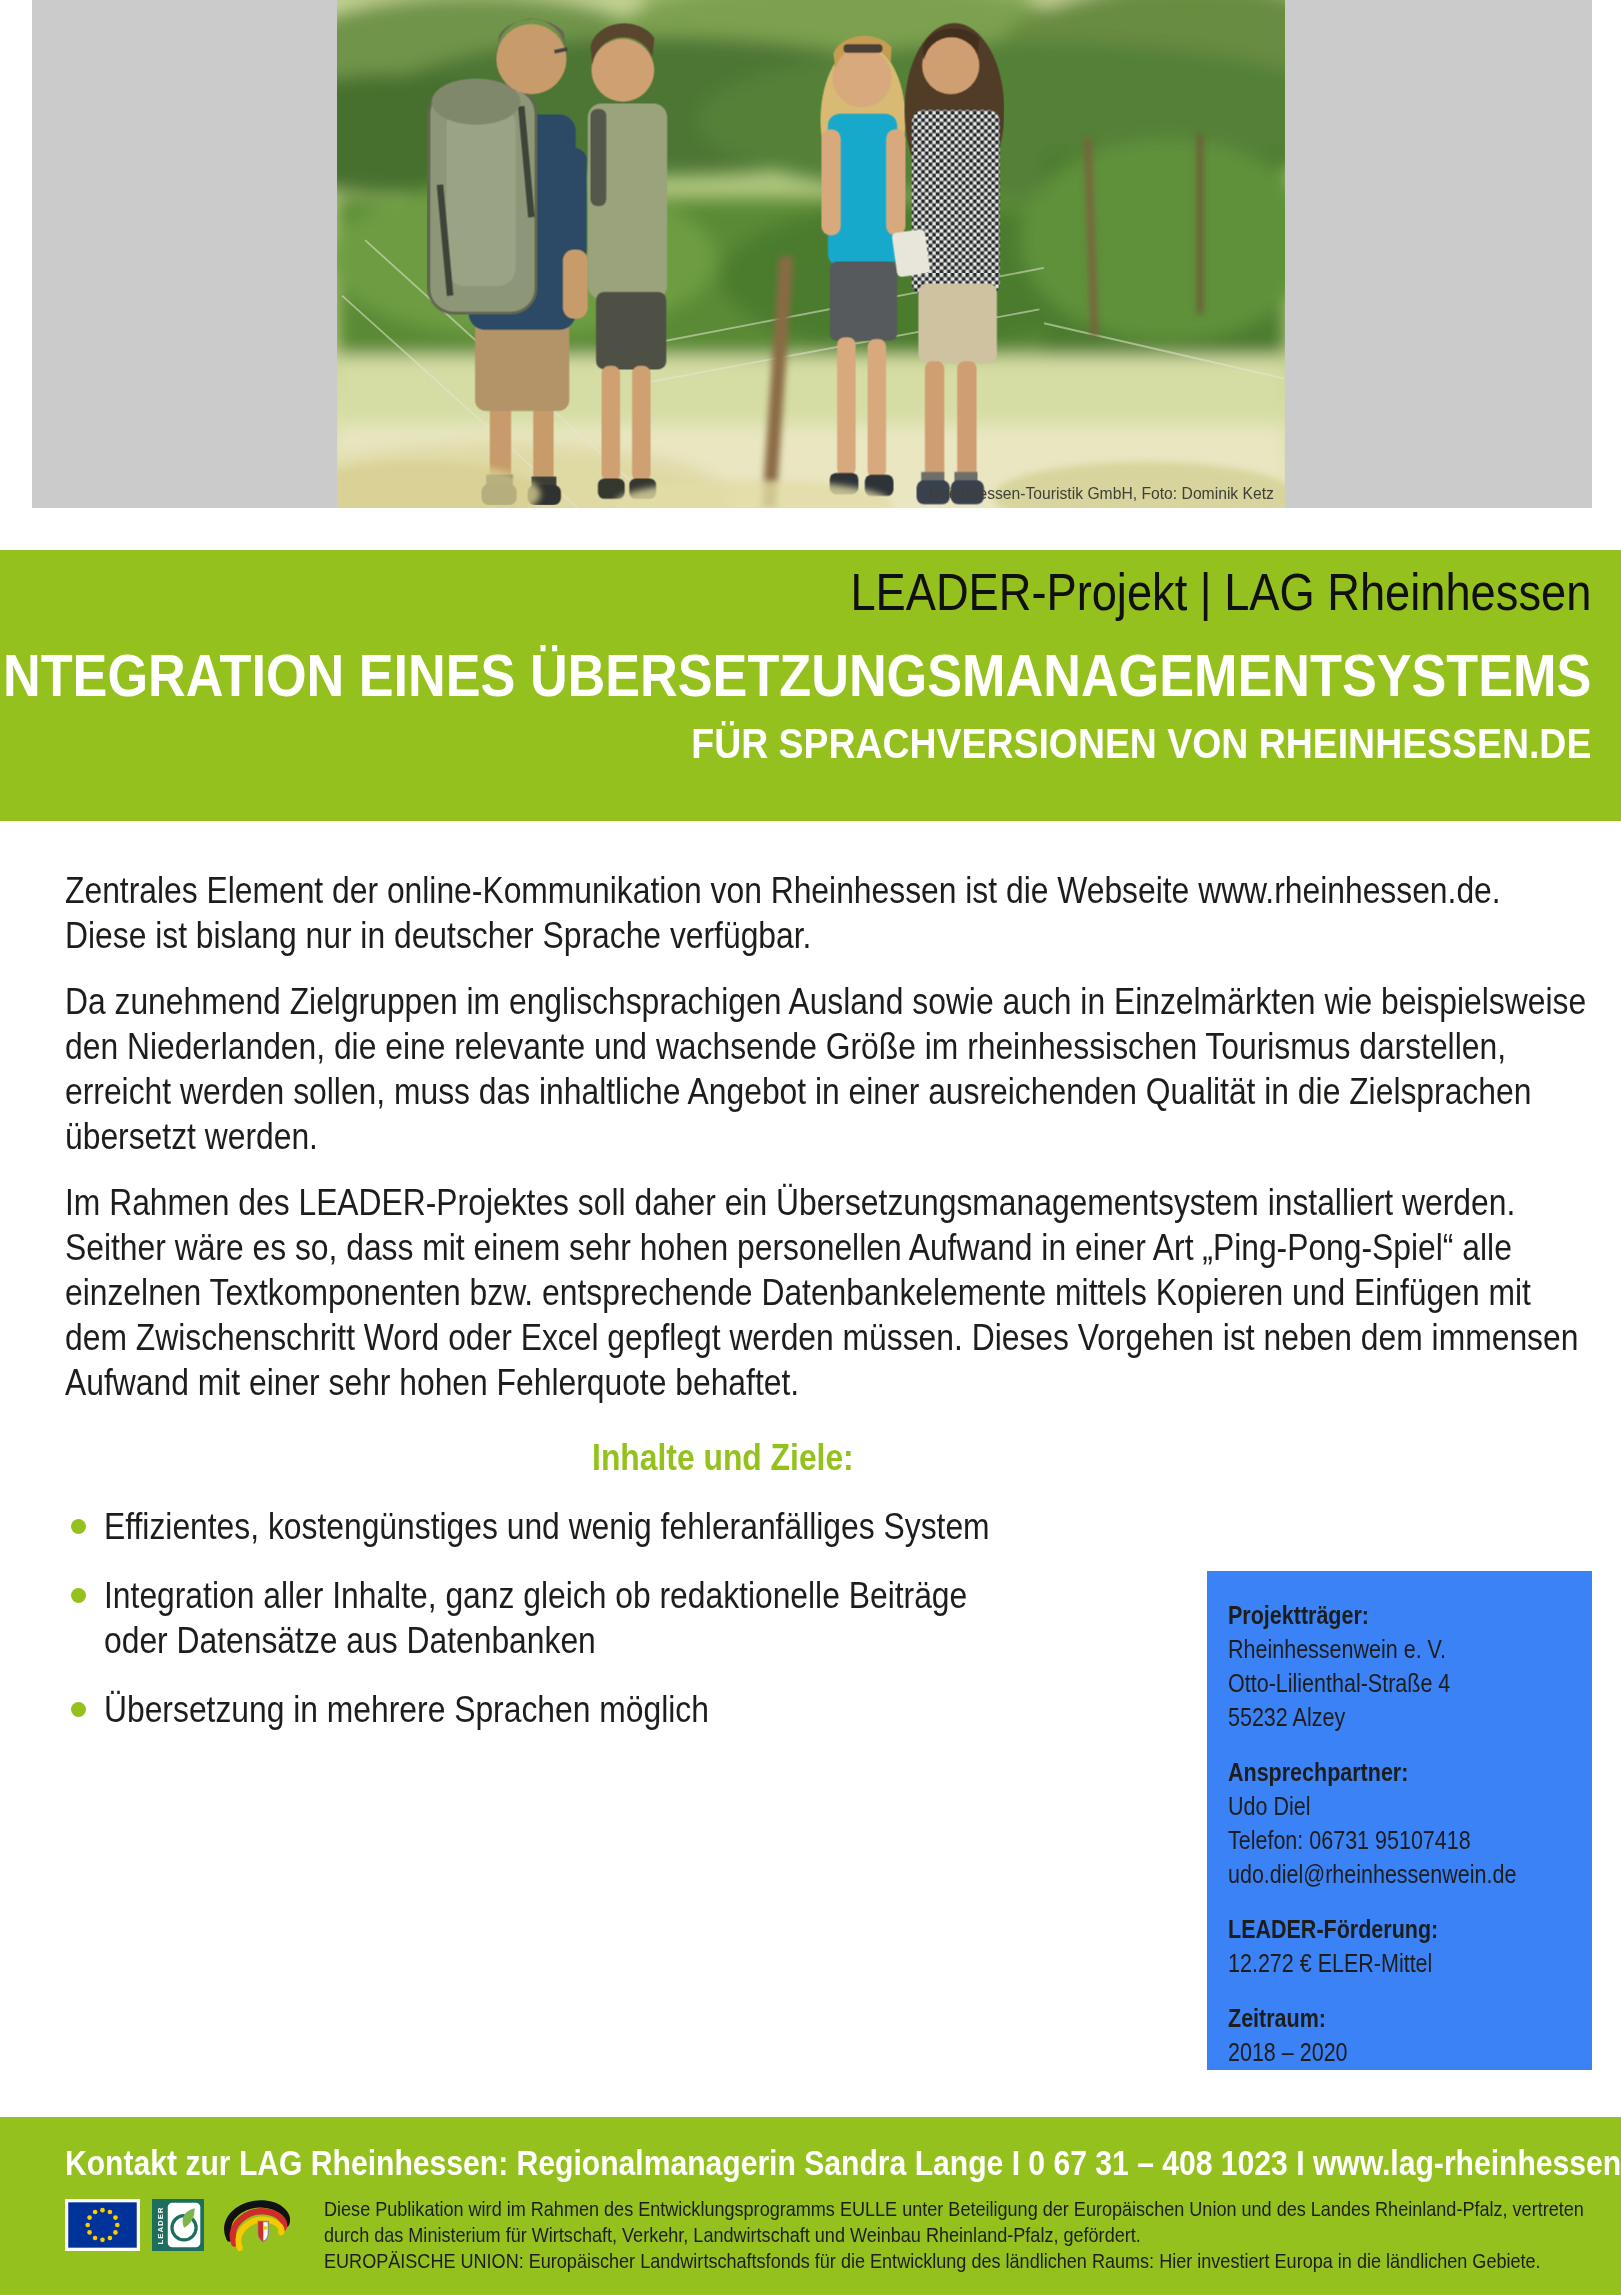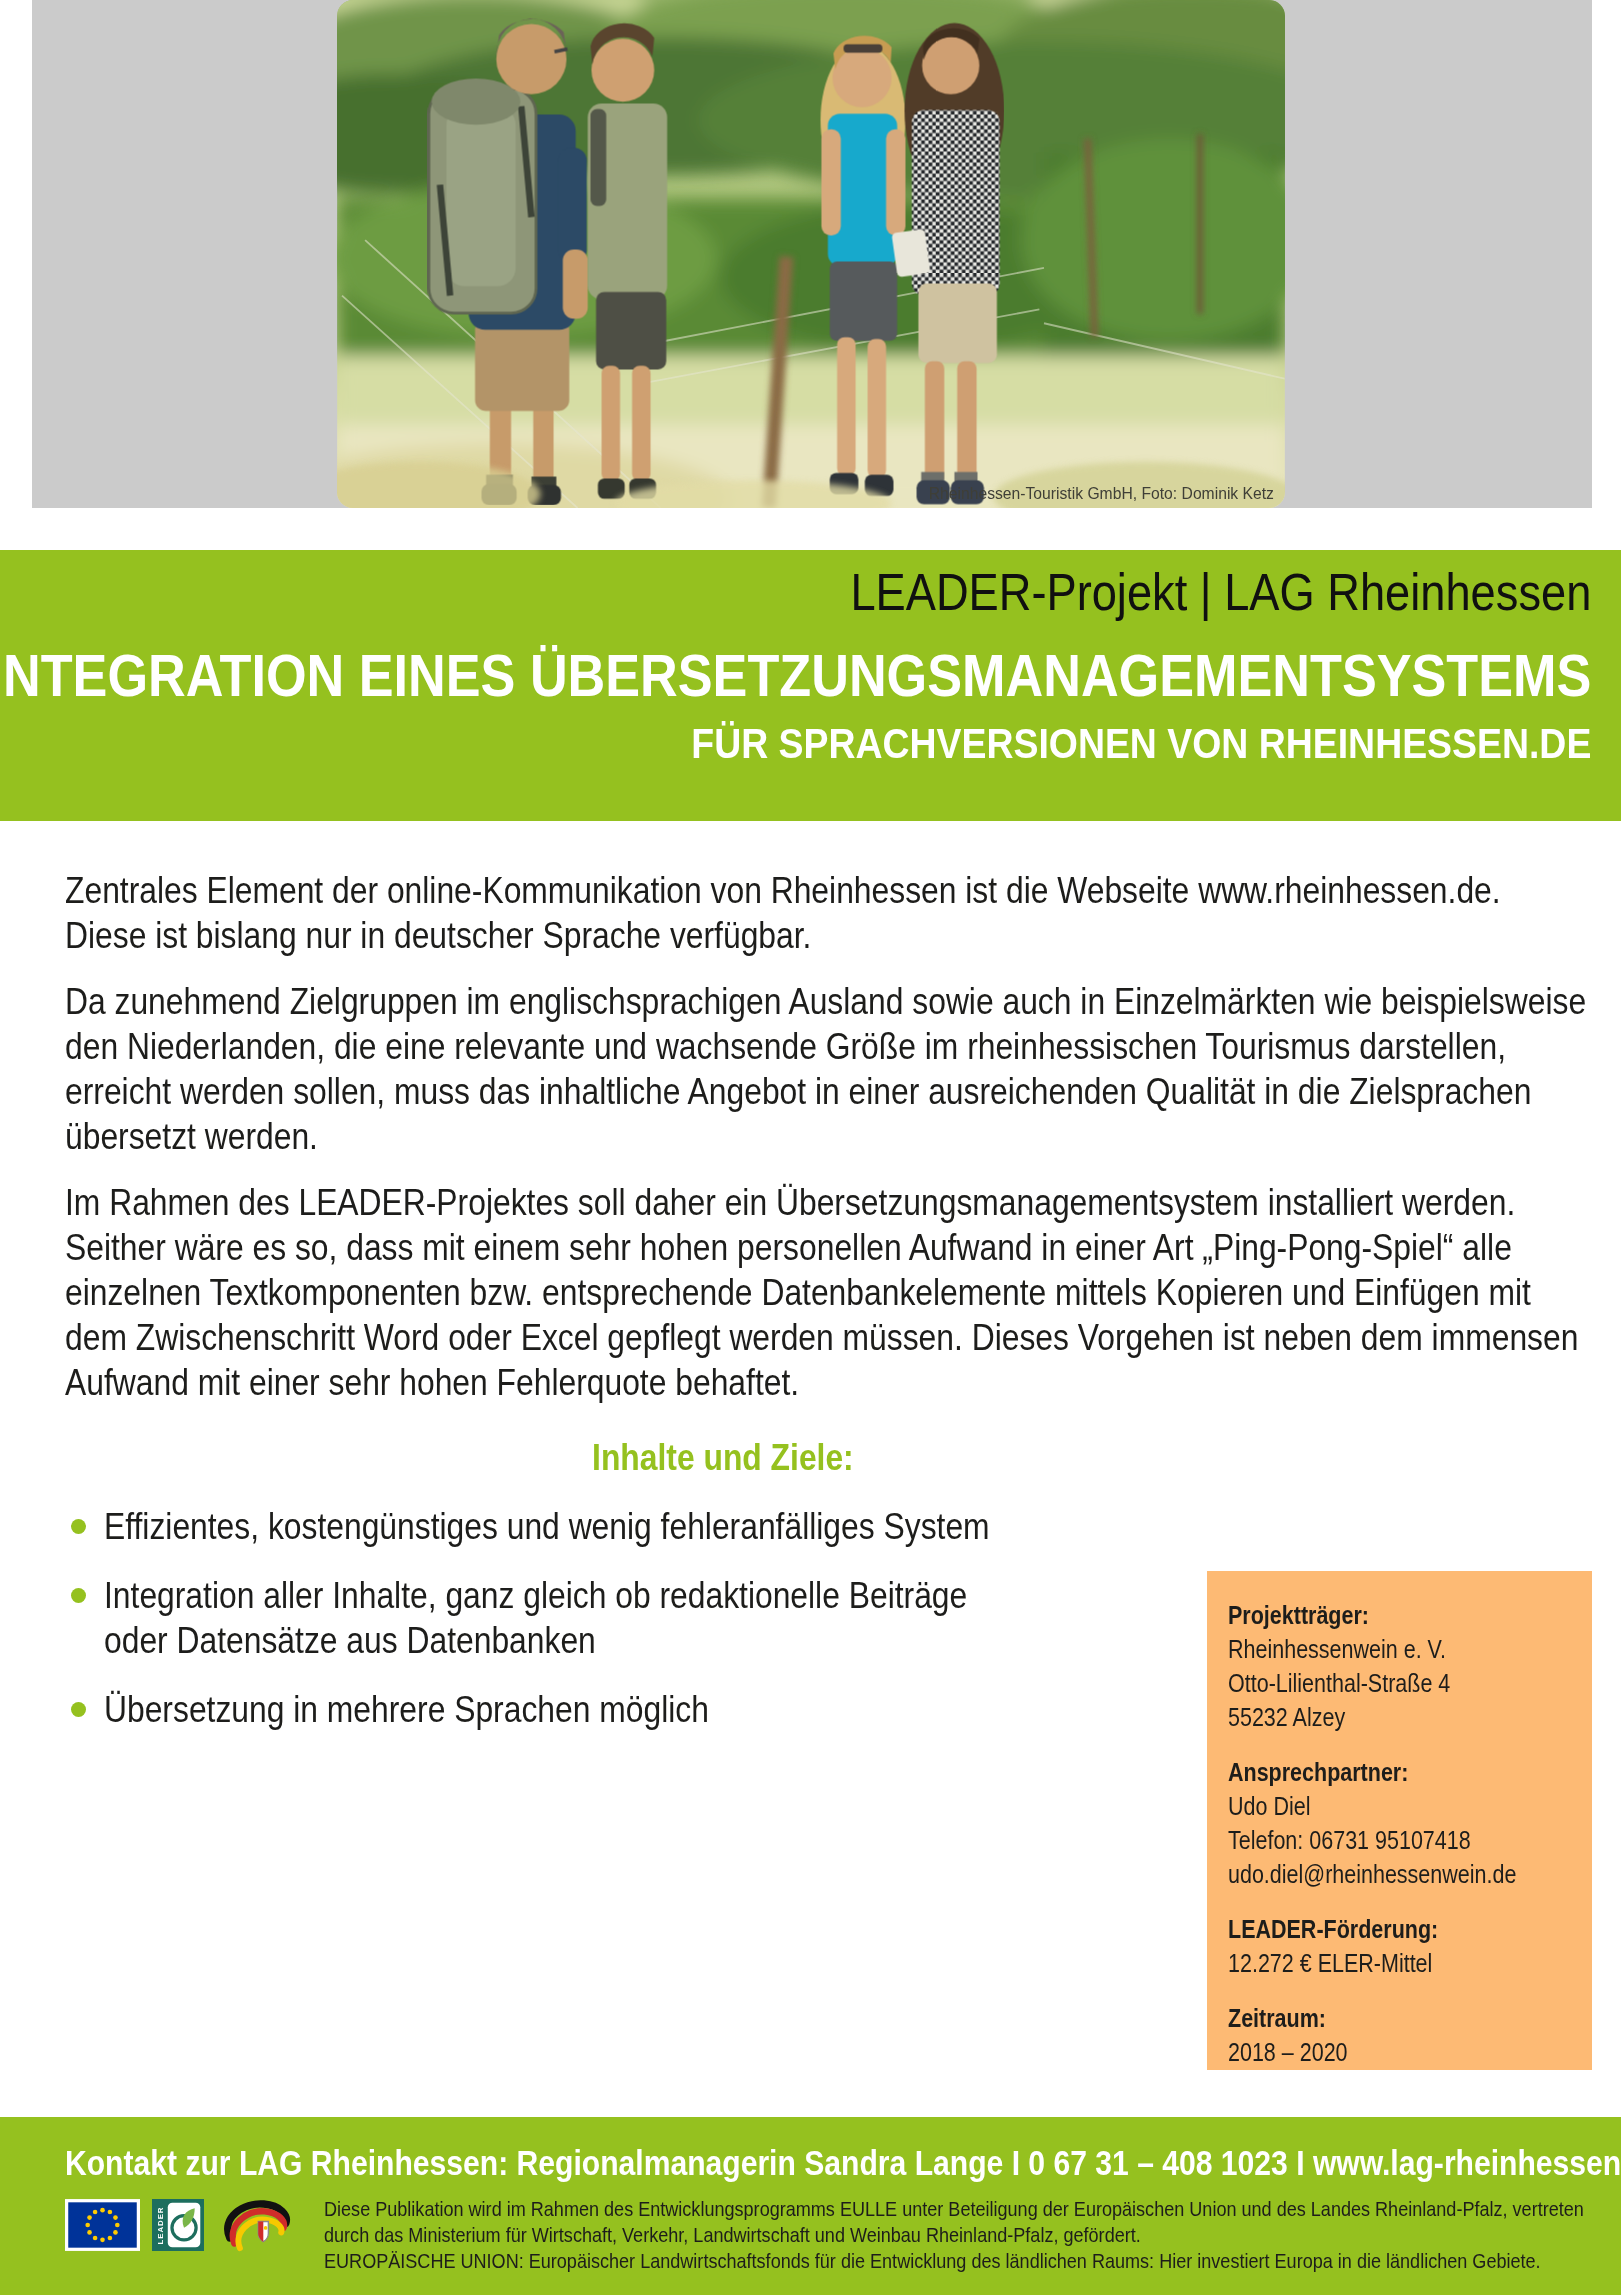--- a/index.html
+++ b/index.html
@@ -6,41 +6,41 @@
   .page{position:relative;width:1621px;height:2295px;background:#ffffff;
         font-family:"Liberation Sans",sans-serif;color:#1d1d1b;overflow:hidden;}
   .abs{position:absolute;}
 
   
   .cond{transform:scaleX(.86);transform-origin:0 50%;white-space:nowrap;display:block;}
   .cond-r{transform:scaleX(.87);transform-origin:100% 50%;white-space:nowrap;display:block;}
 
   
   .header-gray{left:32px;top:0;width:1560px;height:508px;background:#cbcbcb;}
-  .photo{left:337px;top:0;width:948px;height:508px;overflow:hidden;border-radius:16px;}
+  .photo{left:337px;top:0;width:948px;height:508px;overflow:hidden;}
 
   
   .banner{left:0;top:550px;width:1621px;height:271px;background:#95c11f;}
   .banner-inner{position:absolute;right:30px;top:0;text-align:right;}
   .kicker{margin-top:15px;font-size:52px;line-height:55px;color:#101010;font-weight:400;}
   .title{margin-top:23px;font-size:60px;line-height:65px;color:#ffffff;font-weight:bold;}
   .subtitle{margin-top:10.2px;font-size:43px;line-height:51px;color:#ffffff;font-weight:bold;}
 
   
   .main{left:65px;top:868px;width:1530px;}
   .line{font-size:37px;line-height:45px;}
   .para{margin:0 0 21px 0;}
   .goals-heading{margin:30px 0 0 0;font-size:37px;line-height:45px;font-weight:bold;color:#95c11f;text-align:center;}
   .goal{display:flex;align-items:flex-start;margin-top:24px;}
   .goal:first-of-type{margin-top:25px;}
   .dot{flex:0 0 auto;width:15px;height:15px;border-radius:50%;background:#95c11f;margin:15.3px 18.5px 0 5.5px;}
   .goal-text{flex:1 1 auto;}
 
   
-  .infobox{left:1207px;top:1571px;width:385px;height:499px;background:#fdba74;
+  .infobox{left:1207px;top:1571px;width:385px;height:499px;background:#3b82f6;
            box-sizing:border-box;padding:27px 18.5px 0 21px;}
   .ib-line{font-size:25px;line-height:34px;}
   .ib-label{font-weight:bold;}
   .ib-gap{margin-top:21px;}
 
   
   .footer{left:0;top:2117px;width:1621px;height:179px;background:#95c11f;}
   .contact{position:absolute;left:65px;top:24px;font-size:35px;line-height:43px;
            font-weight:bold;color:#ffffff;}
   .logos{position:absolute;left:65px;top:82px;display:flex;align-items:flex-start;}

